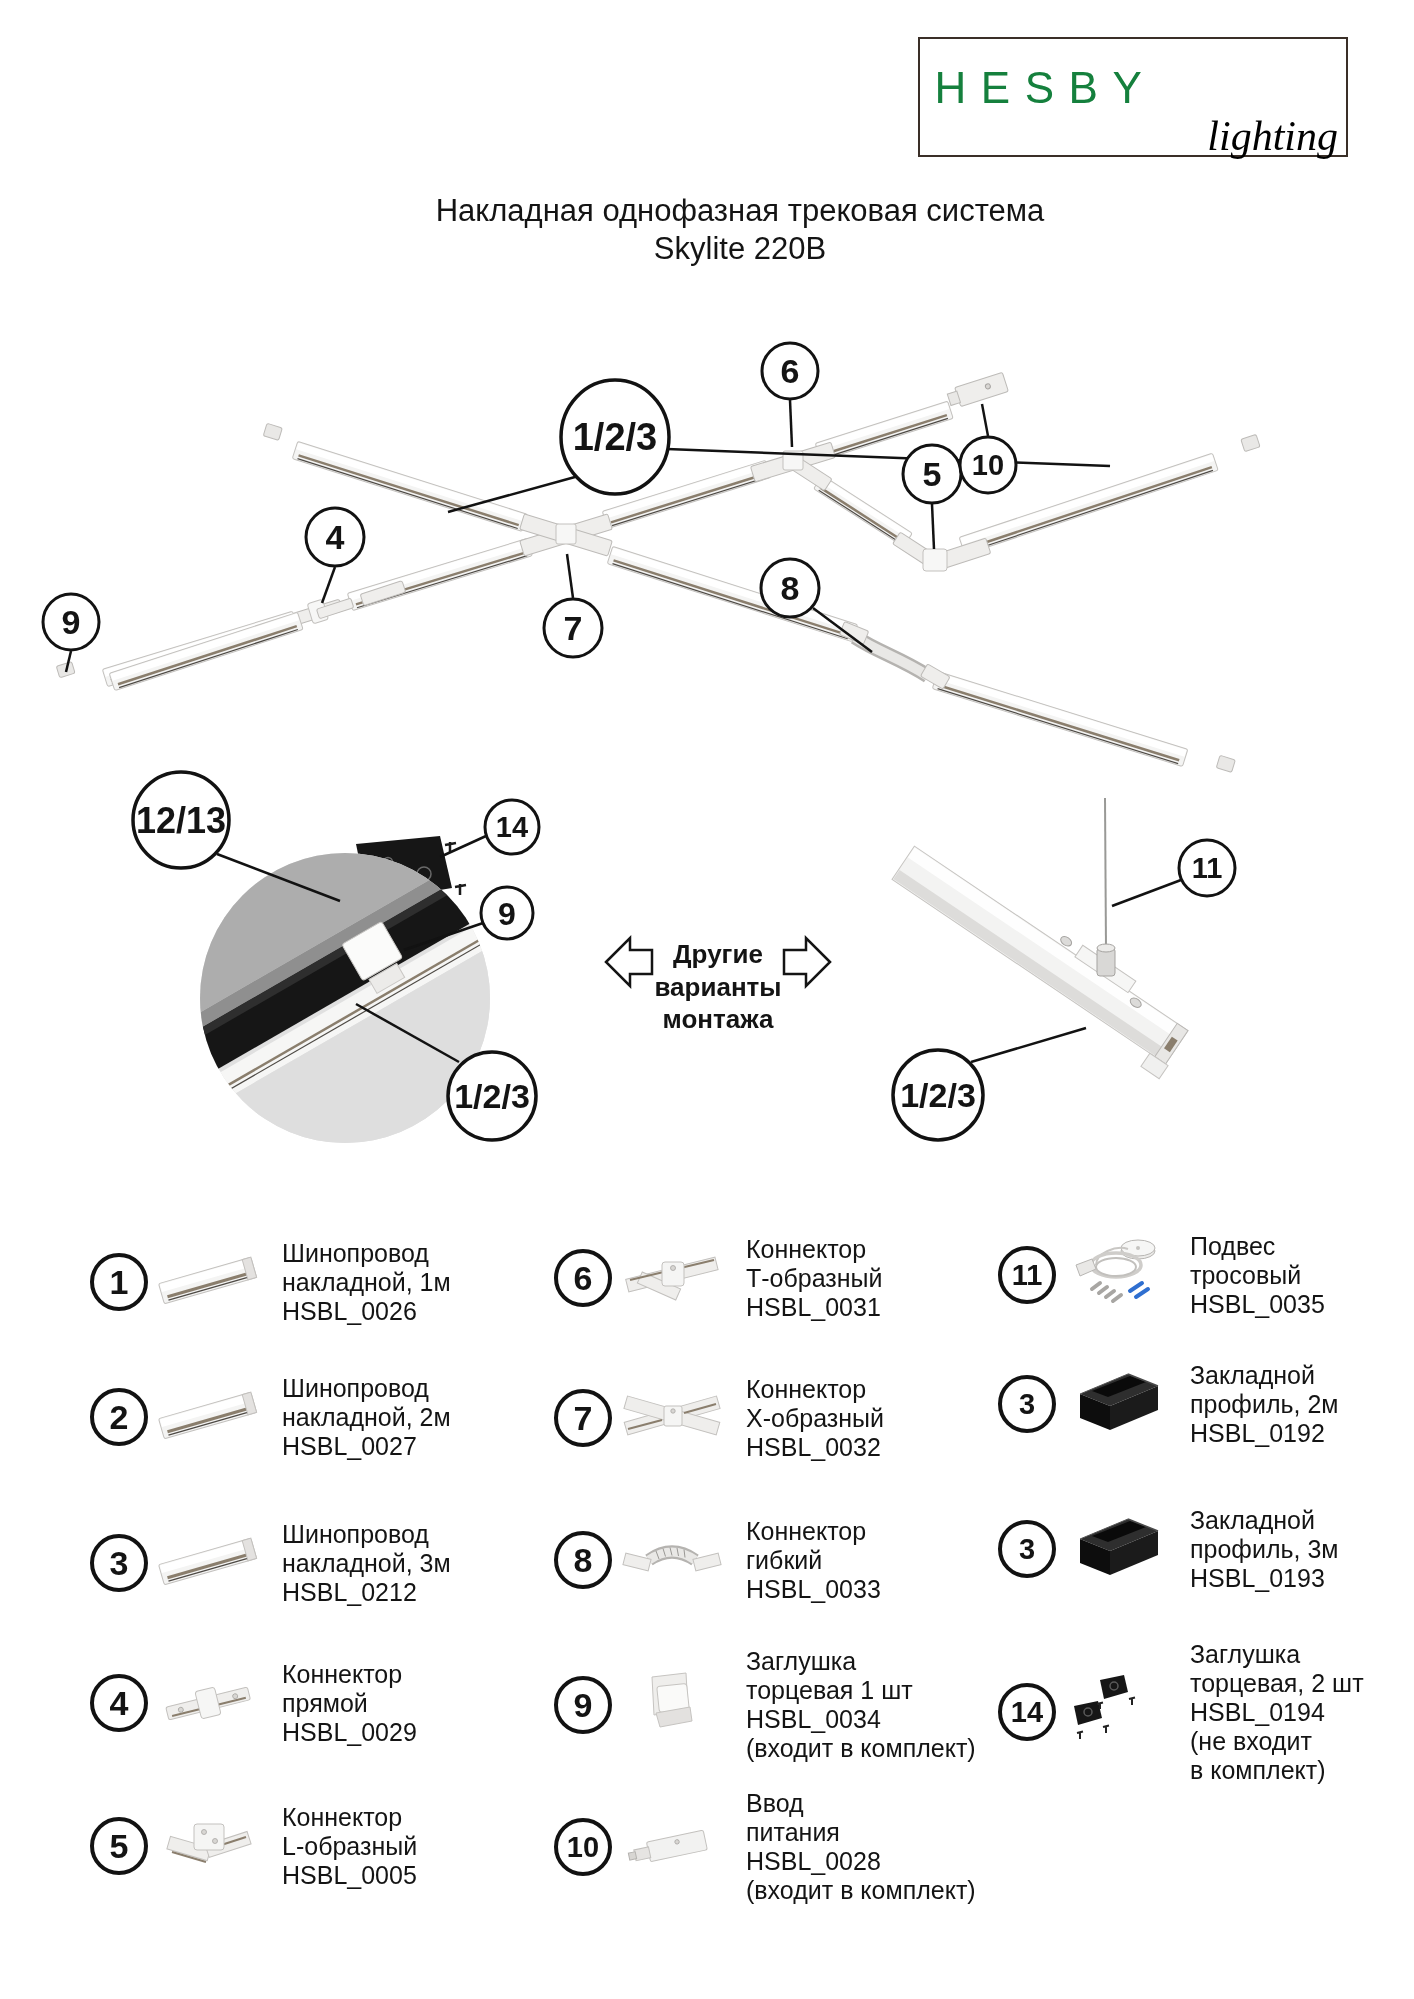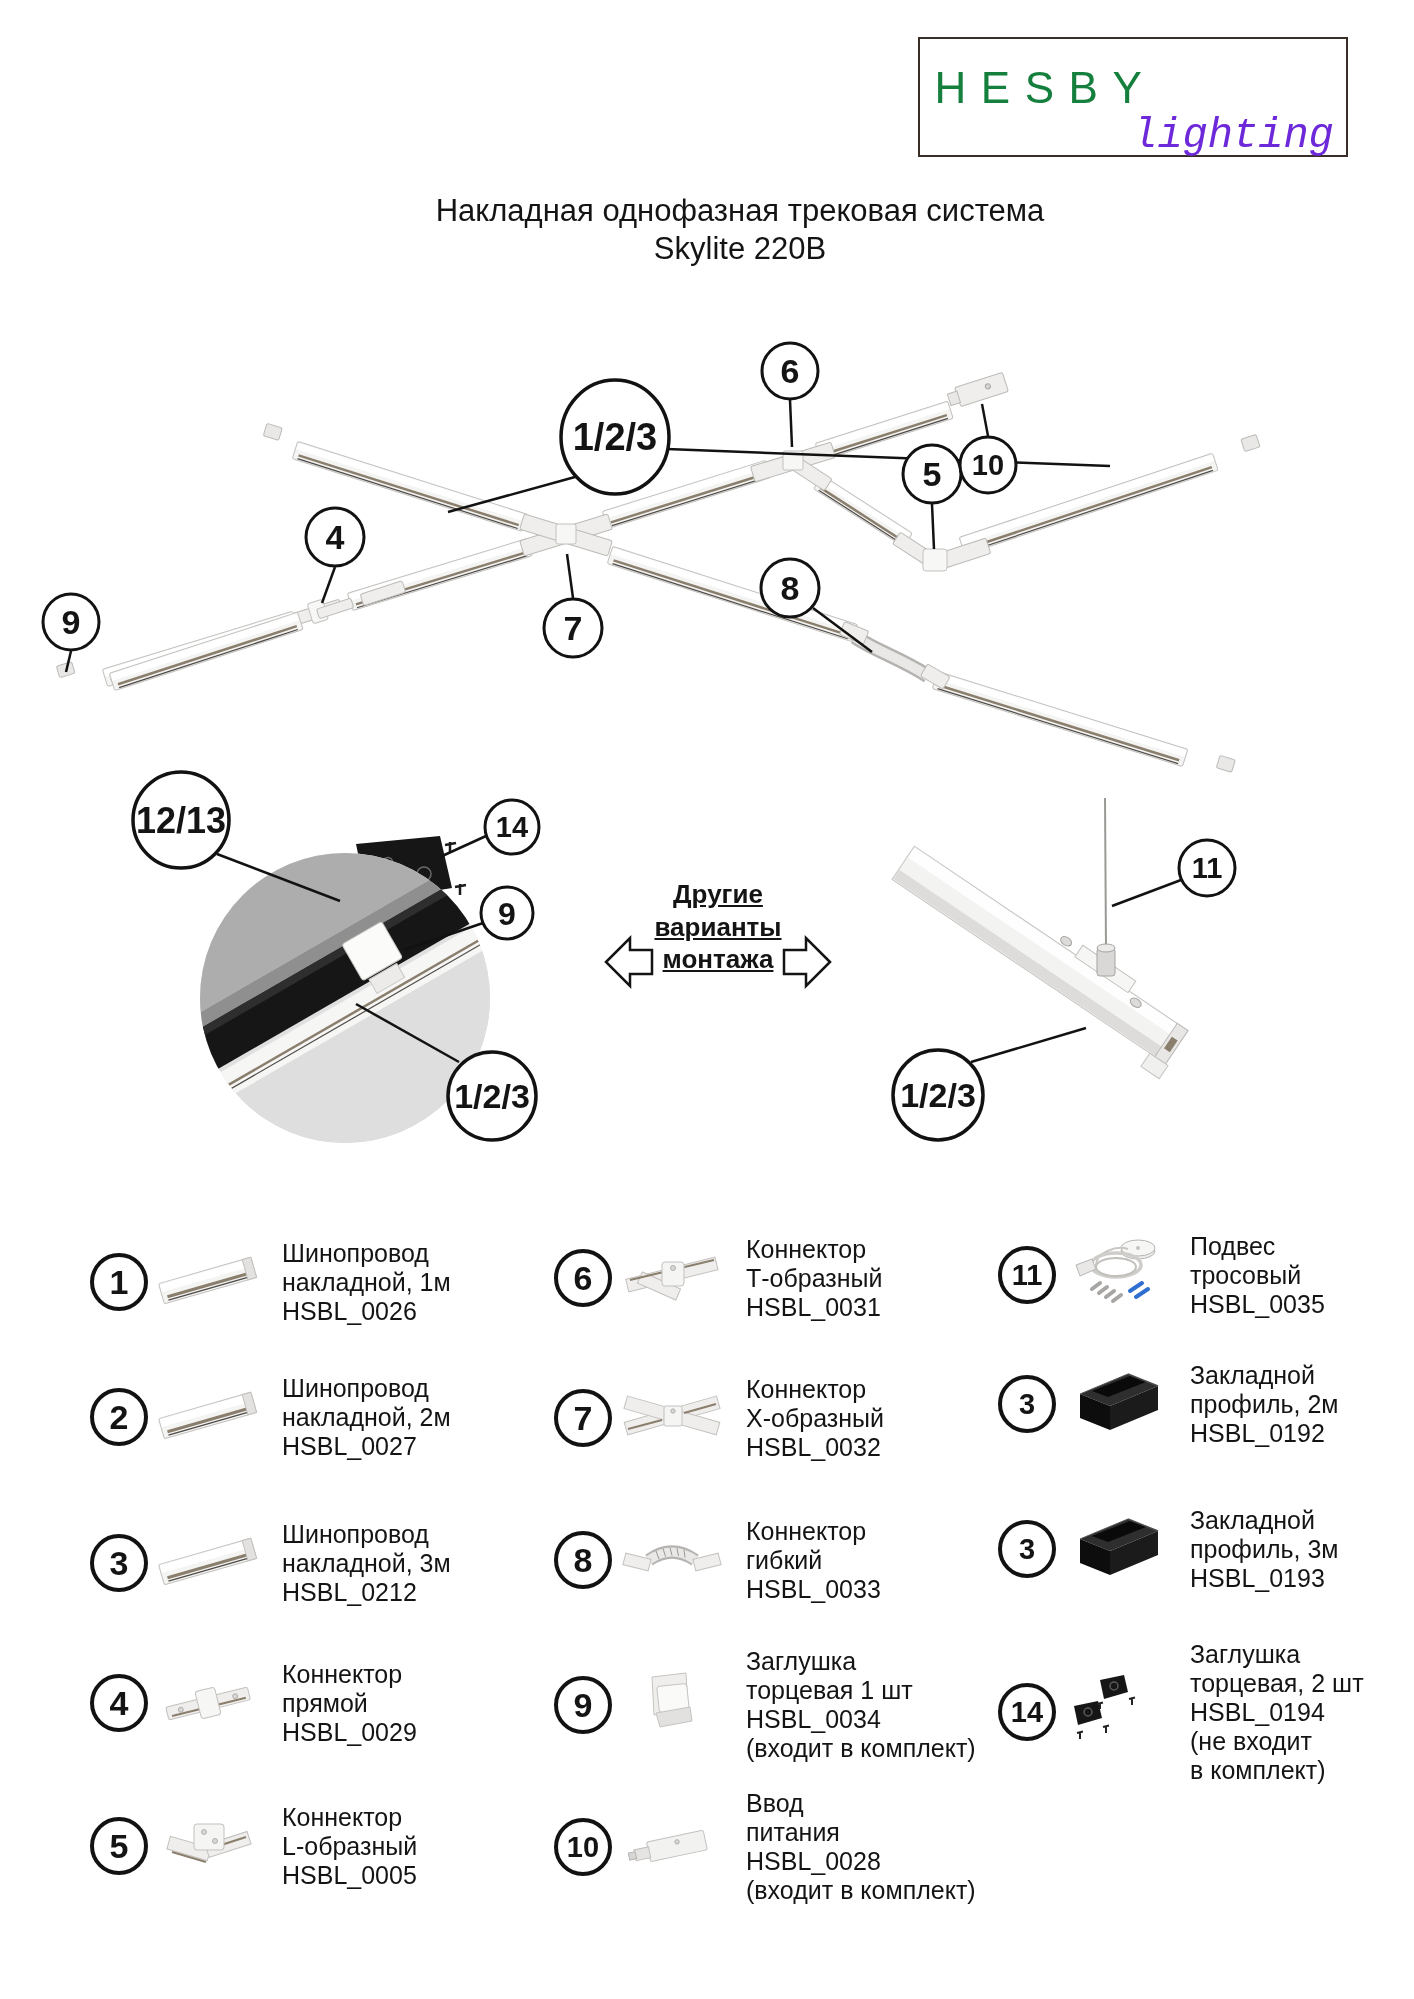--- a/index.html
+++ b/index.html
@@ -3,40 +3,40 @@
 <meta charset="utf-8">
 <style>
   html,body{margin:0;padding:0;}
   body{width:1414px;height:1999px;background:#ffffff;position:relative;overflow:hidden;
        font-family:"Liberation Sans",sans-serif;color:#141414;}
   
   .logo-box{position:absolute;left:918px;top:37px;width:430px;height:120px;
             border:2px solid #3a2f28;box-sizing:border-box;}
   .logo-brand{position:absolute;left:0;top:24px;width:100%;
               font-size:44px;font-weight:500;letter-spacing:0.33em;color:#15803d;text-indent:0.33em;}
-  .logo-sub{position:absolute;left:1128px;top:112px;width:210px;text-align:center;
-            font-family:Liberation Mono, monospace;font-style:italic;font-size:42px;color:#6d28d9;}
+  .logo-sub{position:absolute;left:1128px;top:112px;width:210px;text-align:right;
+            font-family:Liberation Serif, serif;font-style:italic;font-size:42px;color:#000000;}
   .title{position:absolute;left:740px;top:192px;transform:translateX(-50%);width:1100px;
          text-align:center;font-size:31px;font-weight:400;line-height:1.23;white-space:pre-line;}
   
   .diag{position:absolute;left:0;top:0;width:1414px;height:1160px;}
   .trk{fill:#f4f4f3;stroke:#c3c1be;stroke-width:1;}
   .trkTop{fill:#ffffff;}
   .slotA{stroke:#8a7e6d;stroke-width:2.5;}
   .slotB{stroke:#4e4a45;stroke-width:1.2;}
   .conn{fill:#efeeec;stroke:#bdbbb8;stroke-width:1;}
   .connTop{fill:#f7f7f6;stroke:#c3c1be;stroke-width:1;}
   .cap{fill:#e9e8e6;stroke:#bdbbb8;stroke-width:1;}
   .lead{stroke:#121212;stroke-width:2.5;fill:none;}
   .co{fill:#ffffff;stroke:#121212;stroke-width:3;}
   .cobig{fill:#ffffff;stroke:#121212;stroke-width:3.5;}
   .diag text{font-family:"Liberation Sans",sans-serif;font-weight:600;fill:#141414;text-anchor:middle;}
   .t38{font-size:38px;} .t36{font-size:36px;} .t34{font-size:34px;} .t29{font-size:29px;} .t32{font-size:32px;}
-  .note{position:absolute;left:616px;top:878px;width:204px;text-align:center;
-        font-size:26px;font-weight:600;line-height:1.25;white-space:pre-line;text-decoration:underline;}
+  .note{position:absolute;left:616px;top:938px;width:204px;text-align:center;
+        font-size:26px;font-weight:600;line-height:1.25;white-space:pre-line;}
   
   .part-row{position:absolute;height:110px;display:flex;align-items:center;}
   .pcirc{width:50px;height:50px;border:4px solid #121212;border-radius:50%;flex:none;
          display:flex;align-items:center;justify-content:center;font-size:34px;font-weight:600;}
   .pcirc.two{font-size:29px;}
   .picon{width:100px;height:80px;flex:none;margin-left:10px;display:flex;align-items:center;justify-content:center;}
   .ptext{margin-left:24px;font-size:25px;font-weight:500;line-height:1.16;white-space:pre-line;}
   
   #row1{left:90px;top:1227px;}  #row2{left:90px;top:1362px;}  #row3{left:90px;top:1508px;}
   #row4{left:90px;top:1648px;}  #row5{left:90px;top:1791px;}

